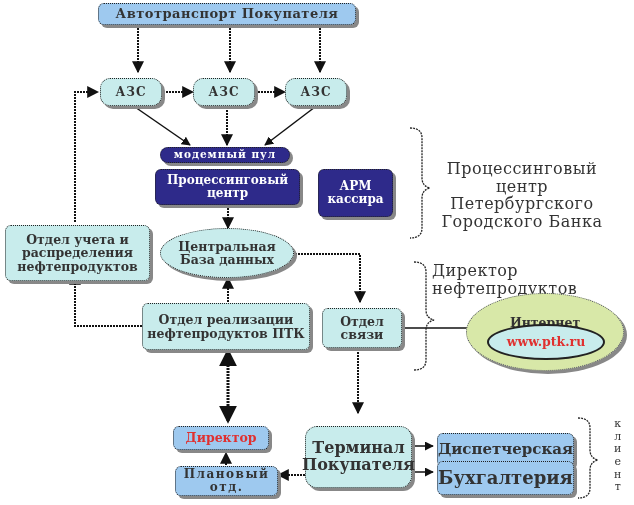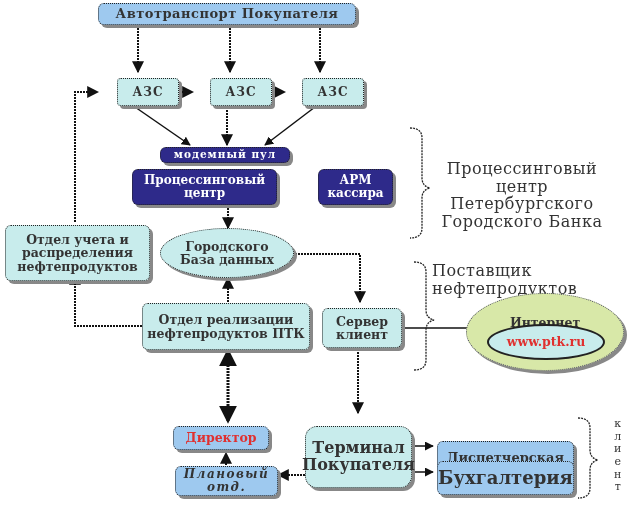--- a/index.html
+++ b/index.html
@@ -6,21 +6,21 @@
   body { width:634px; height:505px; position:relative; overflow:hidden;
          font-family:"DejaVu Serif", serif; }
   #diagram { position:absolute; left:0; top:0; }
   .box { position:absolute; box-sizing:border-box; display:flex; align-items:center;
          justify-content:center; text-align:center; line-height:1.05;
          font-weight:bold; color:#333; border:1.5px dotted #222; border-radius:6px;
          box-shadow:3px 3px 0 #888; }
   .blue { background:#9ec9ef; }
   .teal { background:#c8ecec; }
   .navy { background:#2e2a8a; color:#fff; }
-  .azs { background:#c8ecec; border-radius:4px; font-size:12px; letter-spacing:1px;margin-left:17px; }
+  .azs { background:#c8ecec; border-radius:10px; font-size:12px; letter-spacing:1px; }
   .ellipse { border-radius:50%; }
   .label { position:absolute; text-align:center; font-size:16px; line-height:1.1;
            color:#333; letter-spacing:0.5px; }
   .red { color:#e0302f; }
 </style>
 </head>
 <body>
 
 <svg id="diagram" width="634" height="505">
   <defs>
@@ -56,38 +56,38 @@
     <path d="M578,418 q12,0 12,10 L590,450 q0,8 8,10 q-8,2 -8,10 L590,488 q0,10 -12,10"></path>
   </g>
 </svg>
 
 <div class="box blue" style="left:98px;top:3px;width:258px;height:22px;font-size:13px;letter-spacing:0.5px;">Автотранспорт Покупателя</div>
 
 <div class="box azs" style="left:100px;top:78px;width:62px;height:28px;">АЗС</div>
 <div class="box azs" style="left:193px;top:78px;width:62px;height:28px;">АЗС</div>
 <div class="box azs" style="left:285px;top:78px;width:62px;height:28px;">АЗС</div>
 
-<div class="box navy" style="left:160px;top:147px;width:130px;height:16px;font-size:10.5px;letter-spacing:1px;">модемный пул</div>
-<div class="box navy" style="left:132px;top:169px;width:145px;height:36px;font-size:12px;padding:0 20px;">Процессинговый центр</div>
-<div class="box navy" style="left:318px;top:169px;width:75px;height:36px;font-size:12px;padding:17px 4px;">АРМ кассира</div>
+<div class="box navy" style="left:160px;top:147px;width:130px;height:16px;font-size:10.5px;letter-spacing:1px;border-radius:8px;">модемный пул</div>
+<div class="box navy" style="left:155px;top:169px;width:145px;height:36px;font-size:12px;padding:0 20px;">Процессинговый центр</div>
+<div class="box navy" style="left:318px;top:169px;width:75px;height:48px;font-size:12px;padding:17px 4px;">АРМ кассира</div>
 
 <div class="label" style="left:432px;top:160px;width:180px;">Процессинговый центр Петербургского Городского Банка</div>
 
 <div class="box teal" style="left:5px;top:225px;width:145px;height:56px;font-size:12.5px;padding:0 4px;">Отдел учета и распределения нефтепродуктов</div>
-<div class="box teal ellipse" style="left:160px;top:228px;width:134px;height:50px;font-size:12.5px;padding:0 12px;">Городского База данных</div>
+<div class="box teal ellipse" style="left:160px;top:228px;width:134px;height:50px;font-size:12.5px;padding:0 12px;">Центральная База данных</div>
 
 <div class="box teal" style="left:142px;top:303px;width:168px;height:47px;font-size:12.5px;padding:0 4px;">Отдел реализации нефтепродуктов ПТК</div>
-<div class="box teal" style="left:322px;top:308px;width:80px;height:40px;font-size:12.5px;padding:0 4px;">Сервер клиент</div>
+<div class="box teal" style="left:322px;top:308px;width:80px;height:40px;font-size:12.5px;padding:0 4px;">Отдел связи</div>
 
-<div class="label" style="left:432px;top:262px;width:150px;text-align:left;">Поставщик нефтепродуктов</div>
+<div class="label" style="left:432px;top:262px;width:150px;text-align:left;">Директор нефтепродуктов</div>
 
 <div class="box ellipse" style="left:466px;top:293px;width:158px;height:78px;background:#d8e8a8;border:1.5px dotted #556;display:block;">
   <div style="position:absolute;left:0;right:0;top:22px;font-size:12.5px;color:#333;">Интернет</div>
   <div class="box teal ellipse red" style="left:20px;top:30px;width:118px;height:36px;font-size:12.5px;box-shadow:none;border:2px solid #222;">www.ptk.ru</div>
 </div>
 
 <div class="box blue red" style="left:173px;top:426px;width:96px;height:24px;font-size:12.5px;color:#e0302f;">Директор</div>
-<div class="box blue" style="left:175px;top:466px;width:103px;height:30px;font-size:12px;letter-spacing:1.5px;padding:0 16px;font-style:italic;">Плановый отд.</div>
+<div class="box blue" style="left:175px;top:466px;width:103px;height:30px;font-size:12px;letter-spacing:1.5px;padding:0 16px;">Плановый отд.</div>
 <div class="box teal" style="left:305px;top:426px;width:107px;height:62px;font-size:16px;border-radius:12px;padding:0 4px;">Терминал Покупателя</div>
-<div class="box blue" style="left:437px;top:433px;width:137px;height:34px;font-size:13px;margin-top:8px;">Диспетчерская</div>
+<div class="box blue" style="left:437px;top:433px;width:137px;height:34px;font-size:15px;">Диспетчерская</div>
 <div class="box blue" style="left:437px;top:461px;width:137px;height:34px;font-size:18px;">Бухгалтерия</div>
 
 <div class="label" style="left:612px;top:418px;width:12px;font-size:11px;line-height:1.15;word-break:break-all;">клиент</div>
 
 </body></html>

